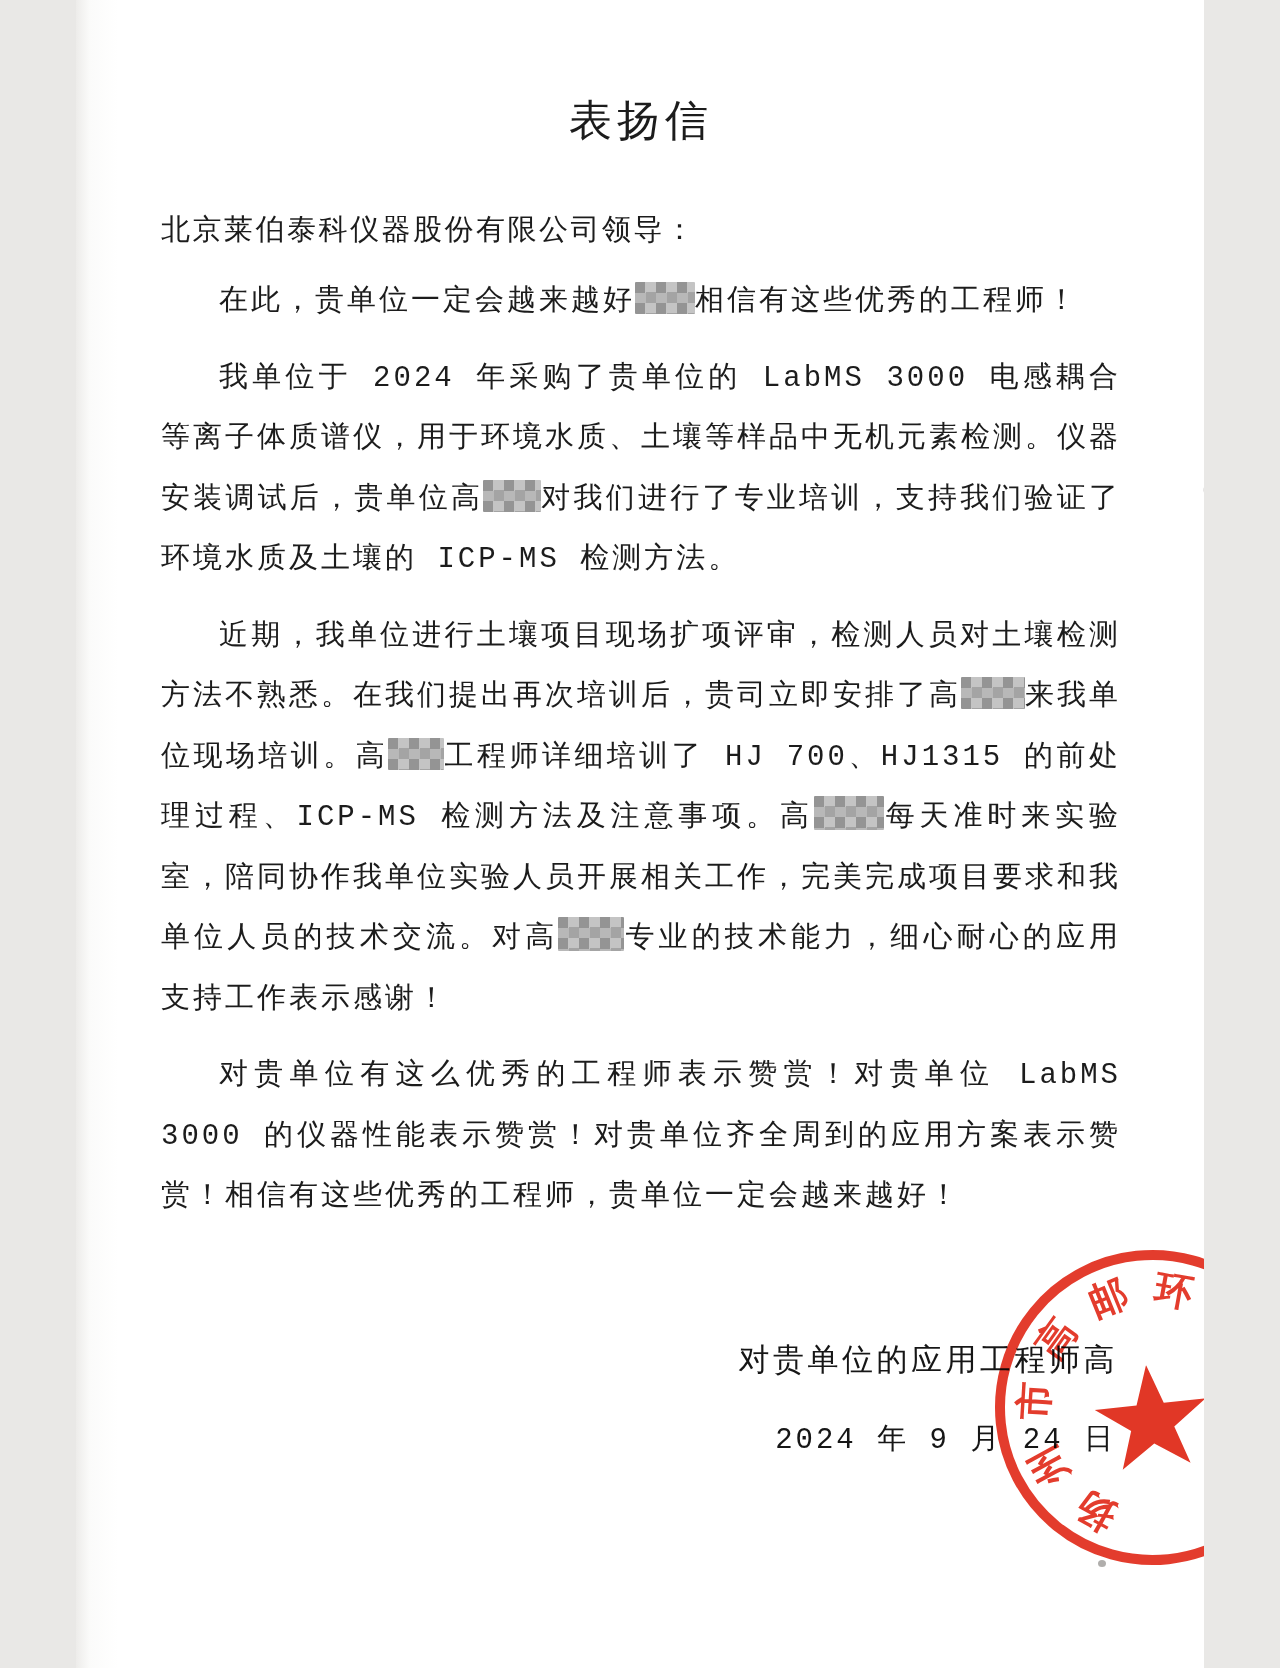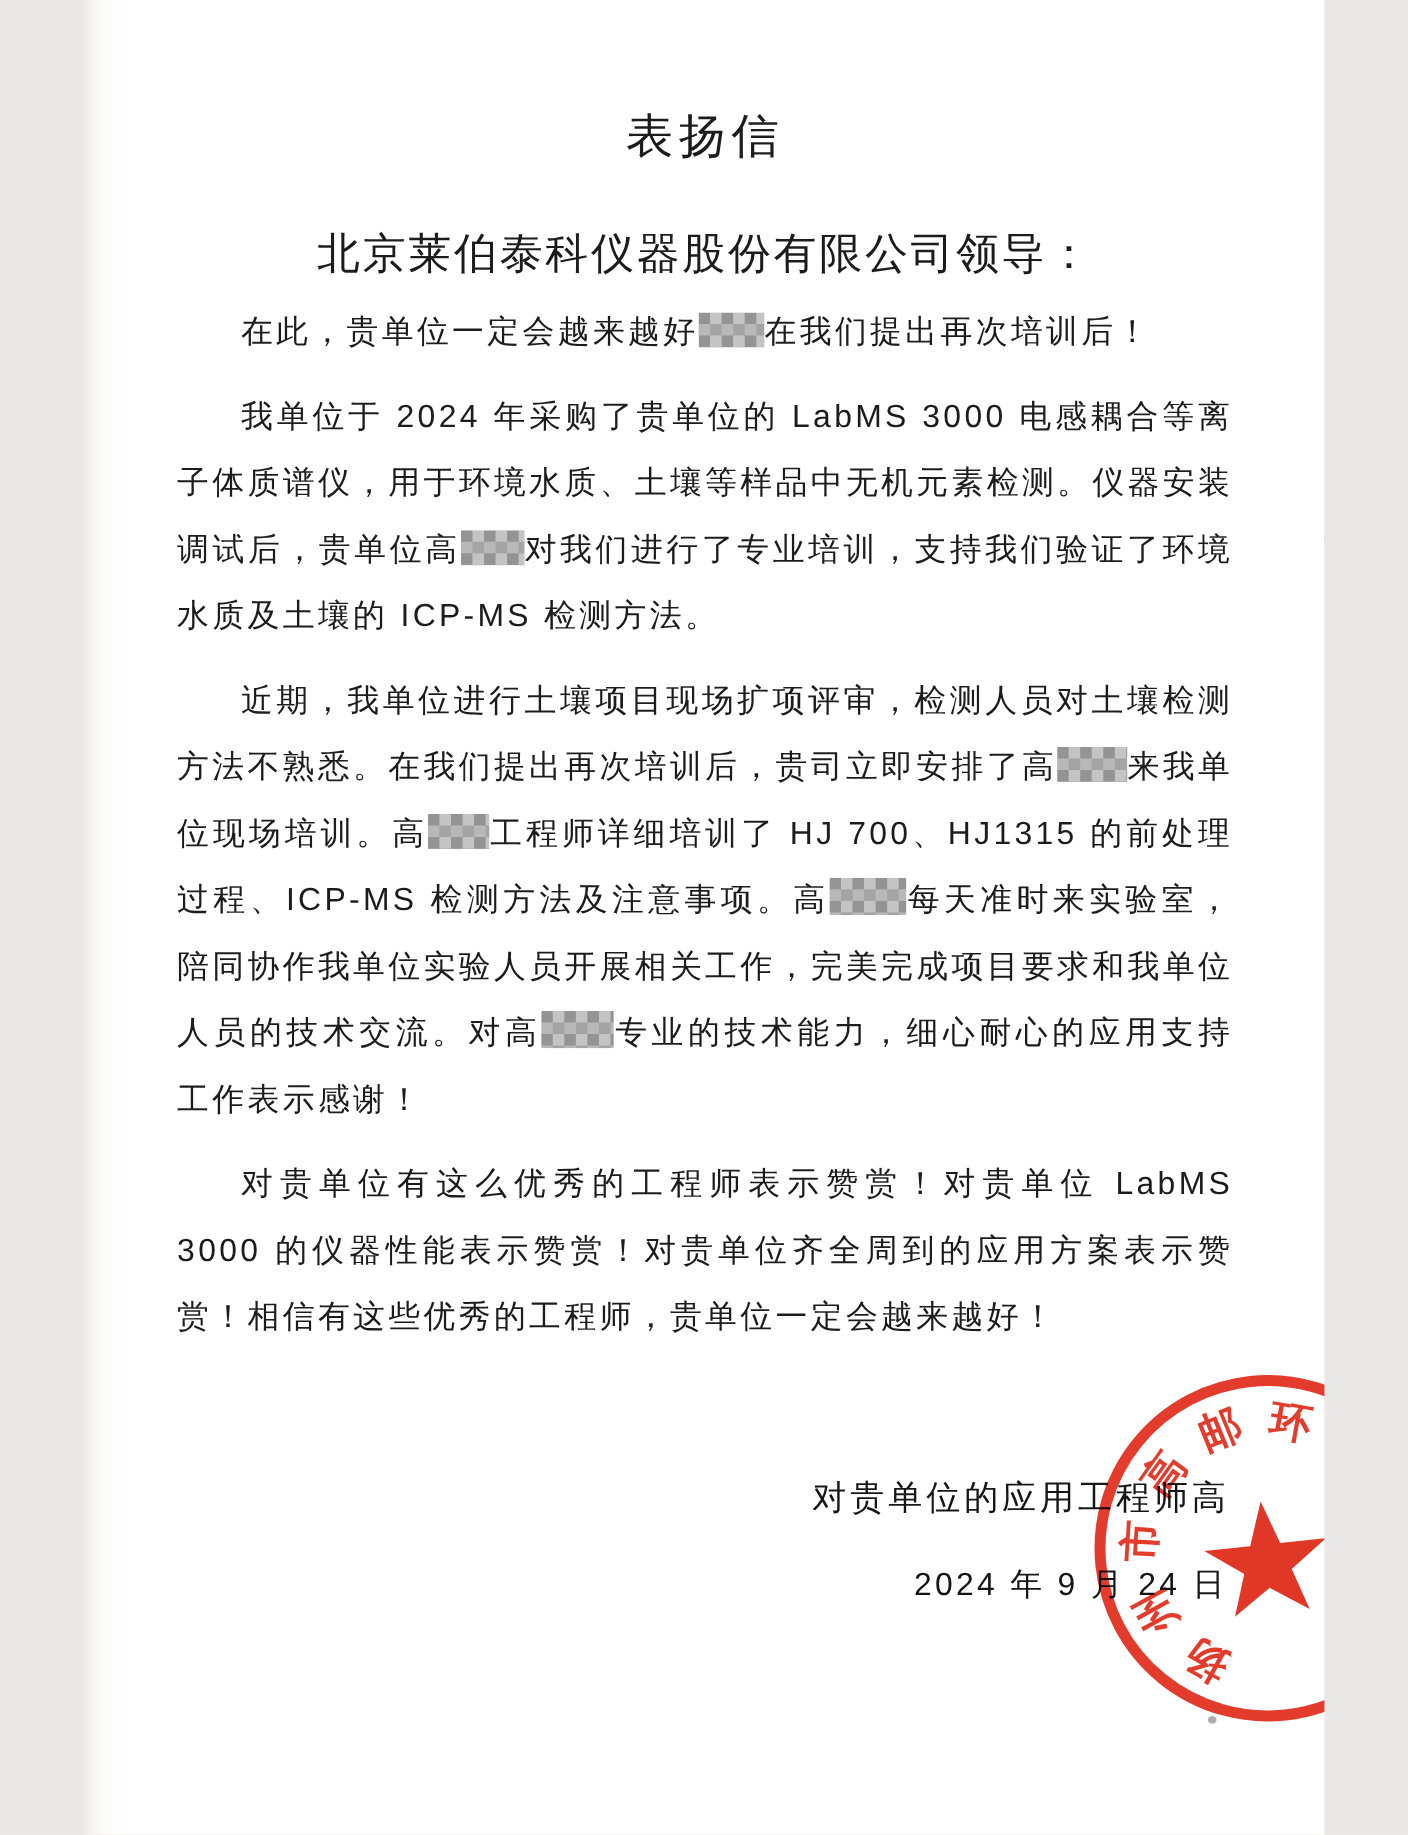--- a/index.html
+++ b/index.html
@@ -3,35 +3,34 @@
 <meta charset="utf-8">
 <style>
   html,body{margin:0;padding:0;background:#e9e8e6;}
   .page{
     position:relative;
     width:1128px;height:1668px;
     margin:0 auto;
     overflow:hidden;
     background:
       linear-gradient(90deg,#edecea 0px,#fbfbfa 14px,#ffffff 42px,#ffffff 1234px,#f7f6f4 1260px,#edecea 1280px);
-    font-family:Liberation Sans, sans-serif;
+    font-family:Liberation Mono, monospace;
     color:#1c1c1c;
   }
   .content{position:absolute;left:85px;right:83px;top:0;}
   .title{
     margin:100px 0 54px;
     text-align:center;
     font-size:43px;line-height:48px;
     font-weight:500;letter-spacing:5px;
   }
   .salutation{
-    font-size:39px;line-height:60px;
+    font-size:29px;line-height:60px;
     letter-spacing:2.5px;
     margin:0 0 10px;
-    text-align:center;
   }
   .para{
     font-size:29px;line-height:60.5px;
     letter-spacing:3px;
     margin:0 0 16px;
     text-align:justify;
   }
   .para.indent{text-indent:2em;}
   .redact{
     display:inline-block;
@@ -84,21 +83,21 @@
   .a2{left:1022px;top:1560px;width:8px;height:7px;background:#6f6c68;border-radius:50%;opacity:.55;}
 </style>
 </head>
 <body>
 
 <div class="page">
   <div class="content">
     <h1 class="title">表扬信</h1>
     <p class="salutation">北京莱伯泰科仪器股份有限公司领导：</p>
     <div class="body">
-        <p class="para indent"><span>在此，贵单位一定会越来越好</span><span class="redact" style="width: 60px; height: 32px;"></span><span>在我们提出再次培训后！</span></p>
+        <p class="para indent"><span>在此，贵单位一定会越来越好</span><span class="redact" style="width: 60px; height: 32px;"></span><span>相信有这些优秀的工程师！</span></p>
         <p class="para indent"><span>我单位于 2024 年采购了贵单位的 LabMS 3000 电感耦合等离子体质谱仪，用于环境水质、土壤等样品中无机元素检测。仪器安装调试后，贵单位高</span><span class="redact" style="width: 58px; height: 32px;"></span><span>对我们进行了专业培训，支持我们验证了环境水质及土壤的 ICP-MS 检测方法。</span></p>
         <p class="para indent"><span>近期，我单位进行土壤项目现场扩项评审，检测人员对土壤检测方法不熟悉。在我们提出再次培训后，贵司立即安排了高</span><span class="redact" style="width: 64px; height: 32px;"></span><span>来我单位现场培训。高</span><span class="redact" style="width: 56px; height: 32px;"></span><span>工程师详细培训了 HJ 700、HJ1315 的前处理过程、ICP-MS 检测方法及注意事项。高</span><span class="redact" style="width: 70px; height: 34px;"></span><span>每天准时来实验室，陪同协作我单位实验人员开展相关工作，完美完成项目要求和我单位人员的技术交流。对高</span><span class="redact" style="width: 66px; height: 34px;"></span><span>专业的技术能力，细心耐心的应用支持工作表示感谢！</span></p>
         <p class="para indent"><span>对贵单位有这么优秀的工程师表示赞赏！对贵单位 LabMS 3000 的仪器性能表示赞赏！对贵单位齐全周到的应用方案表示赞赏！相信有这些优秀的工程师，贵单位一定会越来越好！</span></p>
       </div>
   </div>
 
   <div class="signature">对贵单位的应用工程师高</div>
   <div class="sign-date">2024 年 9 月 24 日</div>
 
   <div class="stamp" style="--ring: #e2301f; --star: #e02a18;">

